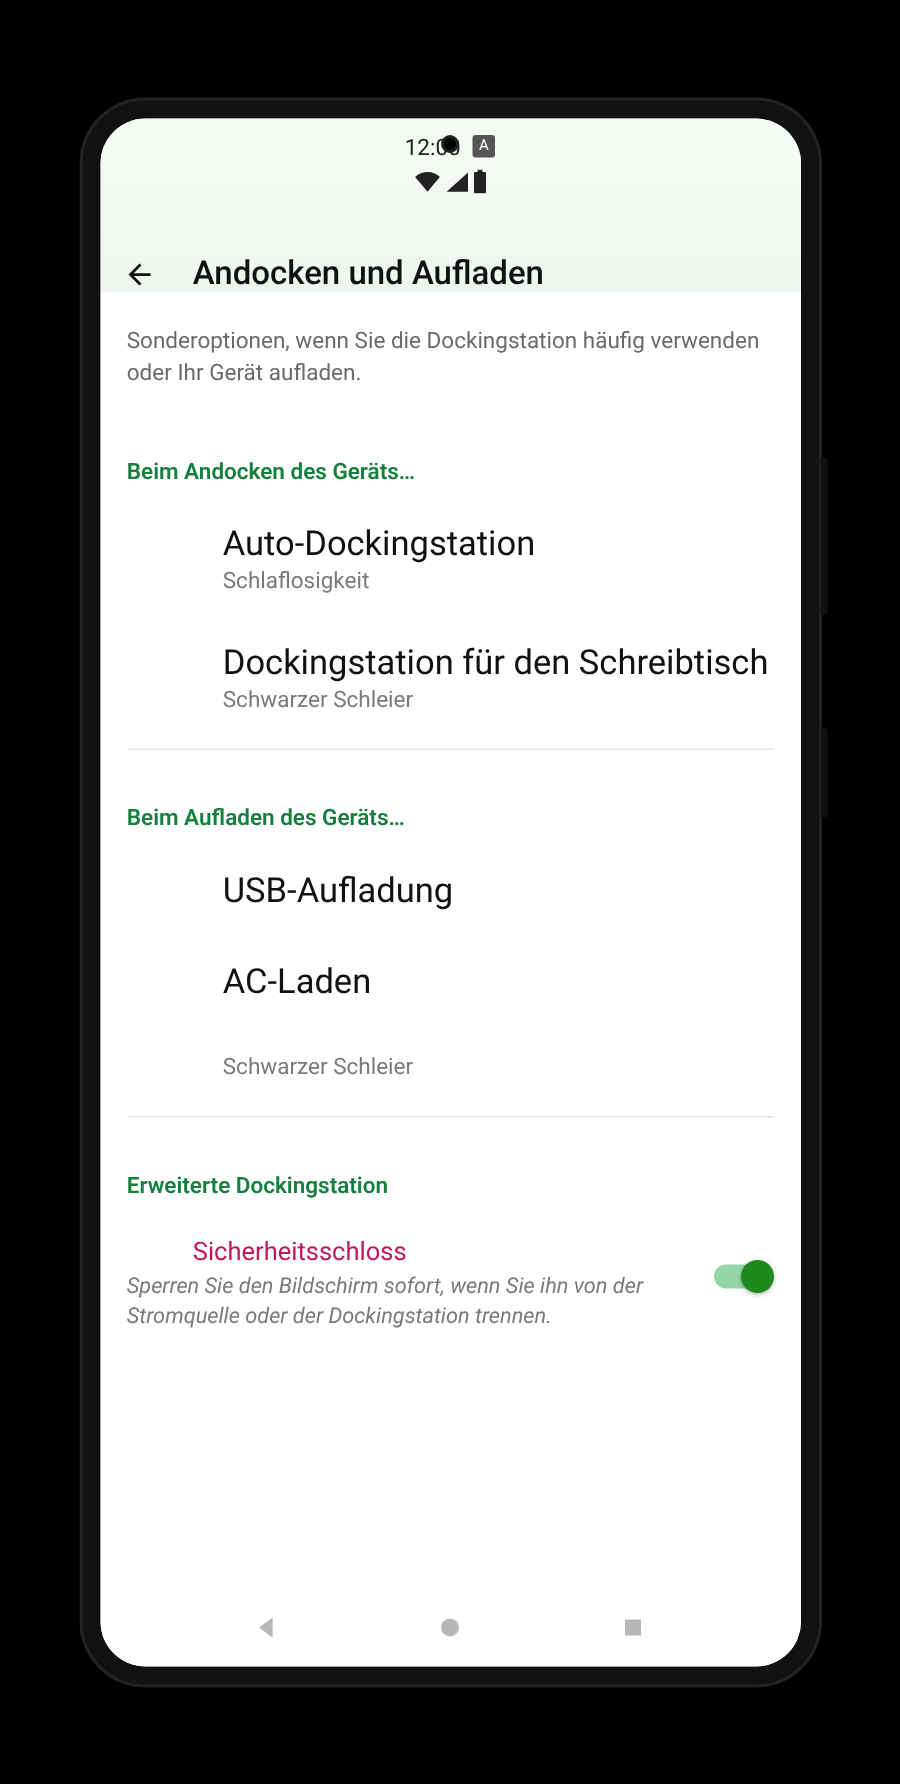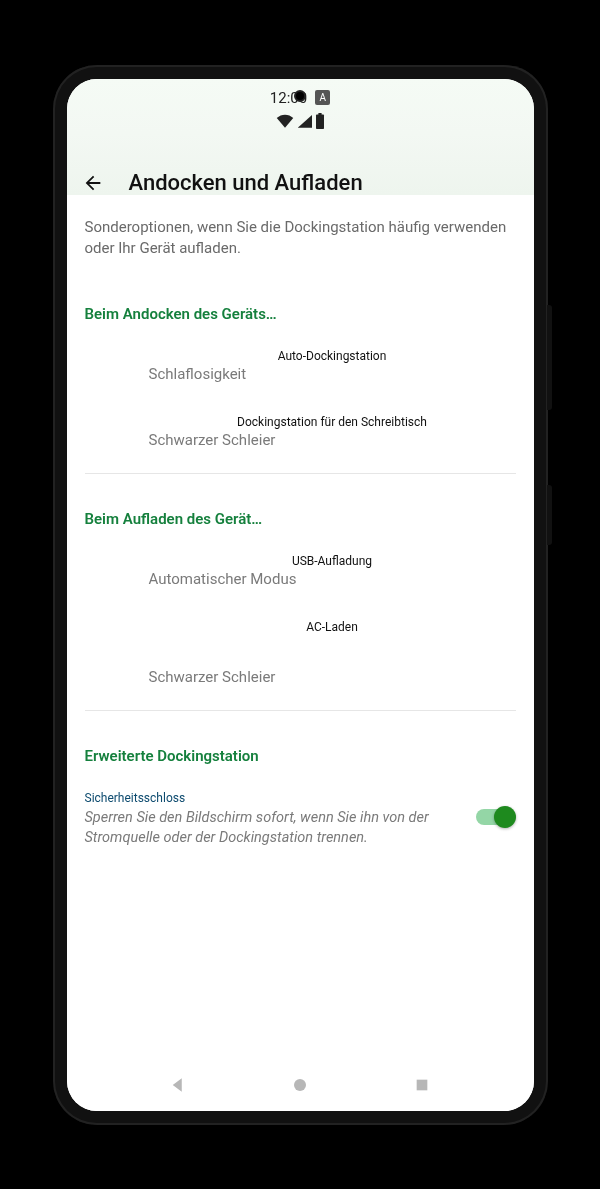--- a/index.html
+++ b/index.html
@@ -110,45 +110,45 @@
     padding: 28px 18px 10px;
     font-size: 15px;
     font-weight: 600;
     color: #15803d;
   }
   .pref {
     padding: 16px 18px 16px 82px;
     cursor: pointer;
   }
   .pref-title {
-    font-size: 12px;
+    font-size: 23px;
     color: #111;
     margin-bottom: 2px;
-    text-align: center;
   }
   .pref-sub {
     font-size: 15px;
     color: #7a7a7a;
   }
   .divider {
     height: 1px;
     background: #e6e6e6;
     margin: 8px 18px;
   }
   .switch-row {
     padding: 16px 18px 16px 18px;
     display: flex;
     align-items: flex-start;
     gap: 16px;
   }
   .switch-text { flex: 1; }
   .switch-title {
-    font-size: 12px;
-    color: #0c4a6e;
+    font-size: 17px;
+    color: #be185d;
     margin-bottom: 3px;
+    margin-left: 44px;
   }
   .switch-sub {
     font-size: 14.5px;
     color: #7a7a7a;
     line-height: 1.4;
     font-style: italic;
   }
   .switch {
     width: 42px; height: 24px;
     position: relative;
@@ -237,24 +237,23 @@
         <div class="pref-title">Auto-Dockingstation</div>
         <div class="pref-sub">Schlaflosigkeit</div>
       </div>
       <div class="pref">
         <div class="pref-title">Dockingstation für den Schreibtisch</div>
         <div class="pref-sub">Schwarzer Schleier</div>
       </div>
 
       <div class="divider"></div>
 
-      <div class="section-header">Beim Aufladen des Gerät…</div>
+      <div class="section-header">Beim Aufladen des Geräts…</div>
       <div class="pref">
         <div class="pref-title">USB-Aufladung</div>
-        <div class="pref-sub">Automatischer Modus</div>
       </div>
       <div class="pref">
         <div class="pref-title">AC-Laden</div>
       </div>
       <div class="pref">
         <div class="pref-sub">Schwarzer Schleier</div>
       </div>
 
       <div class="divider"></div>
 

